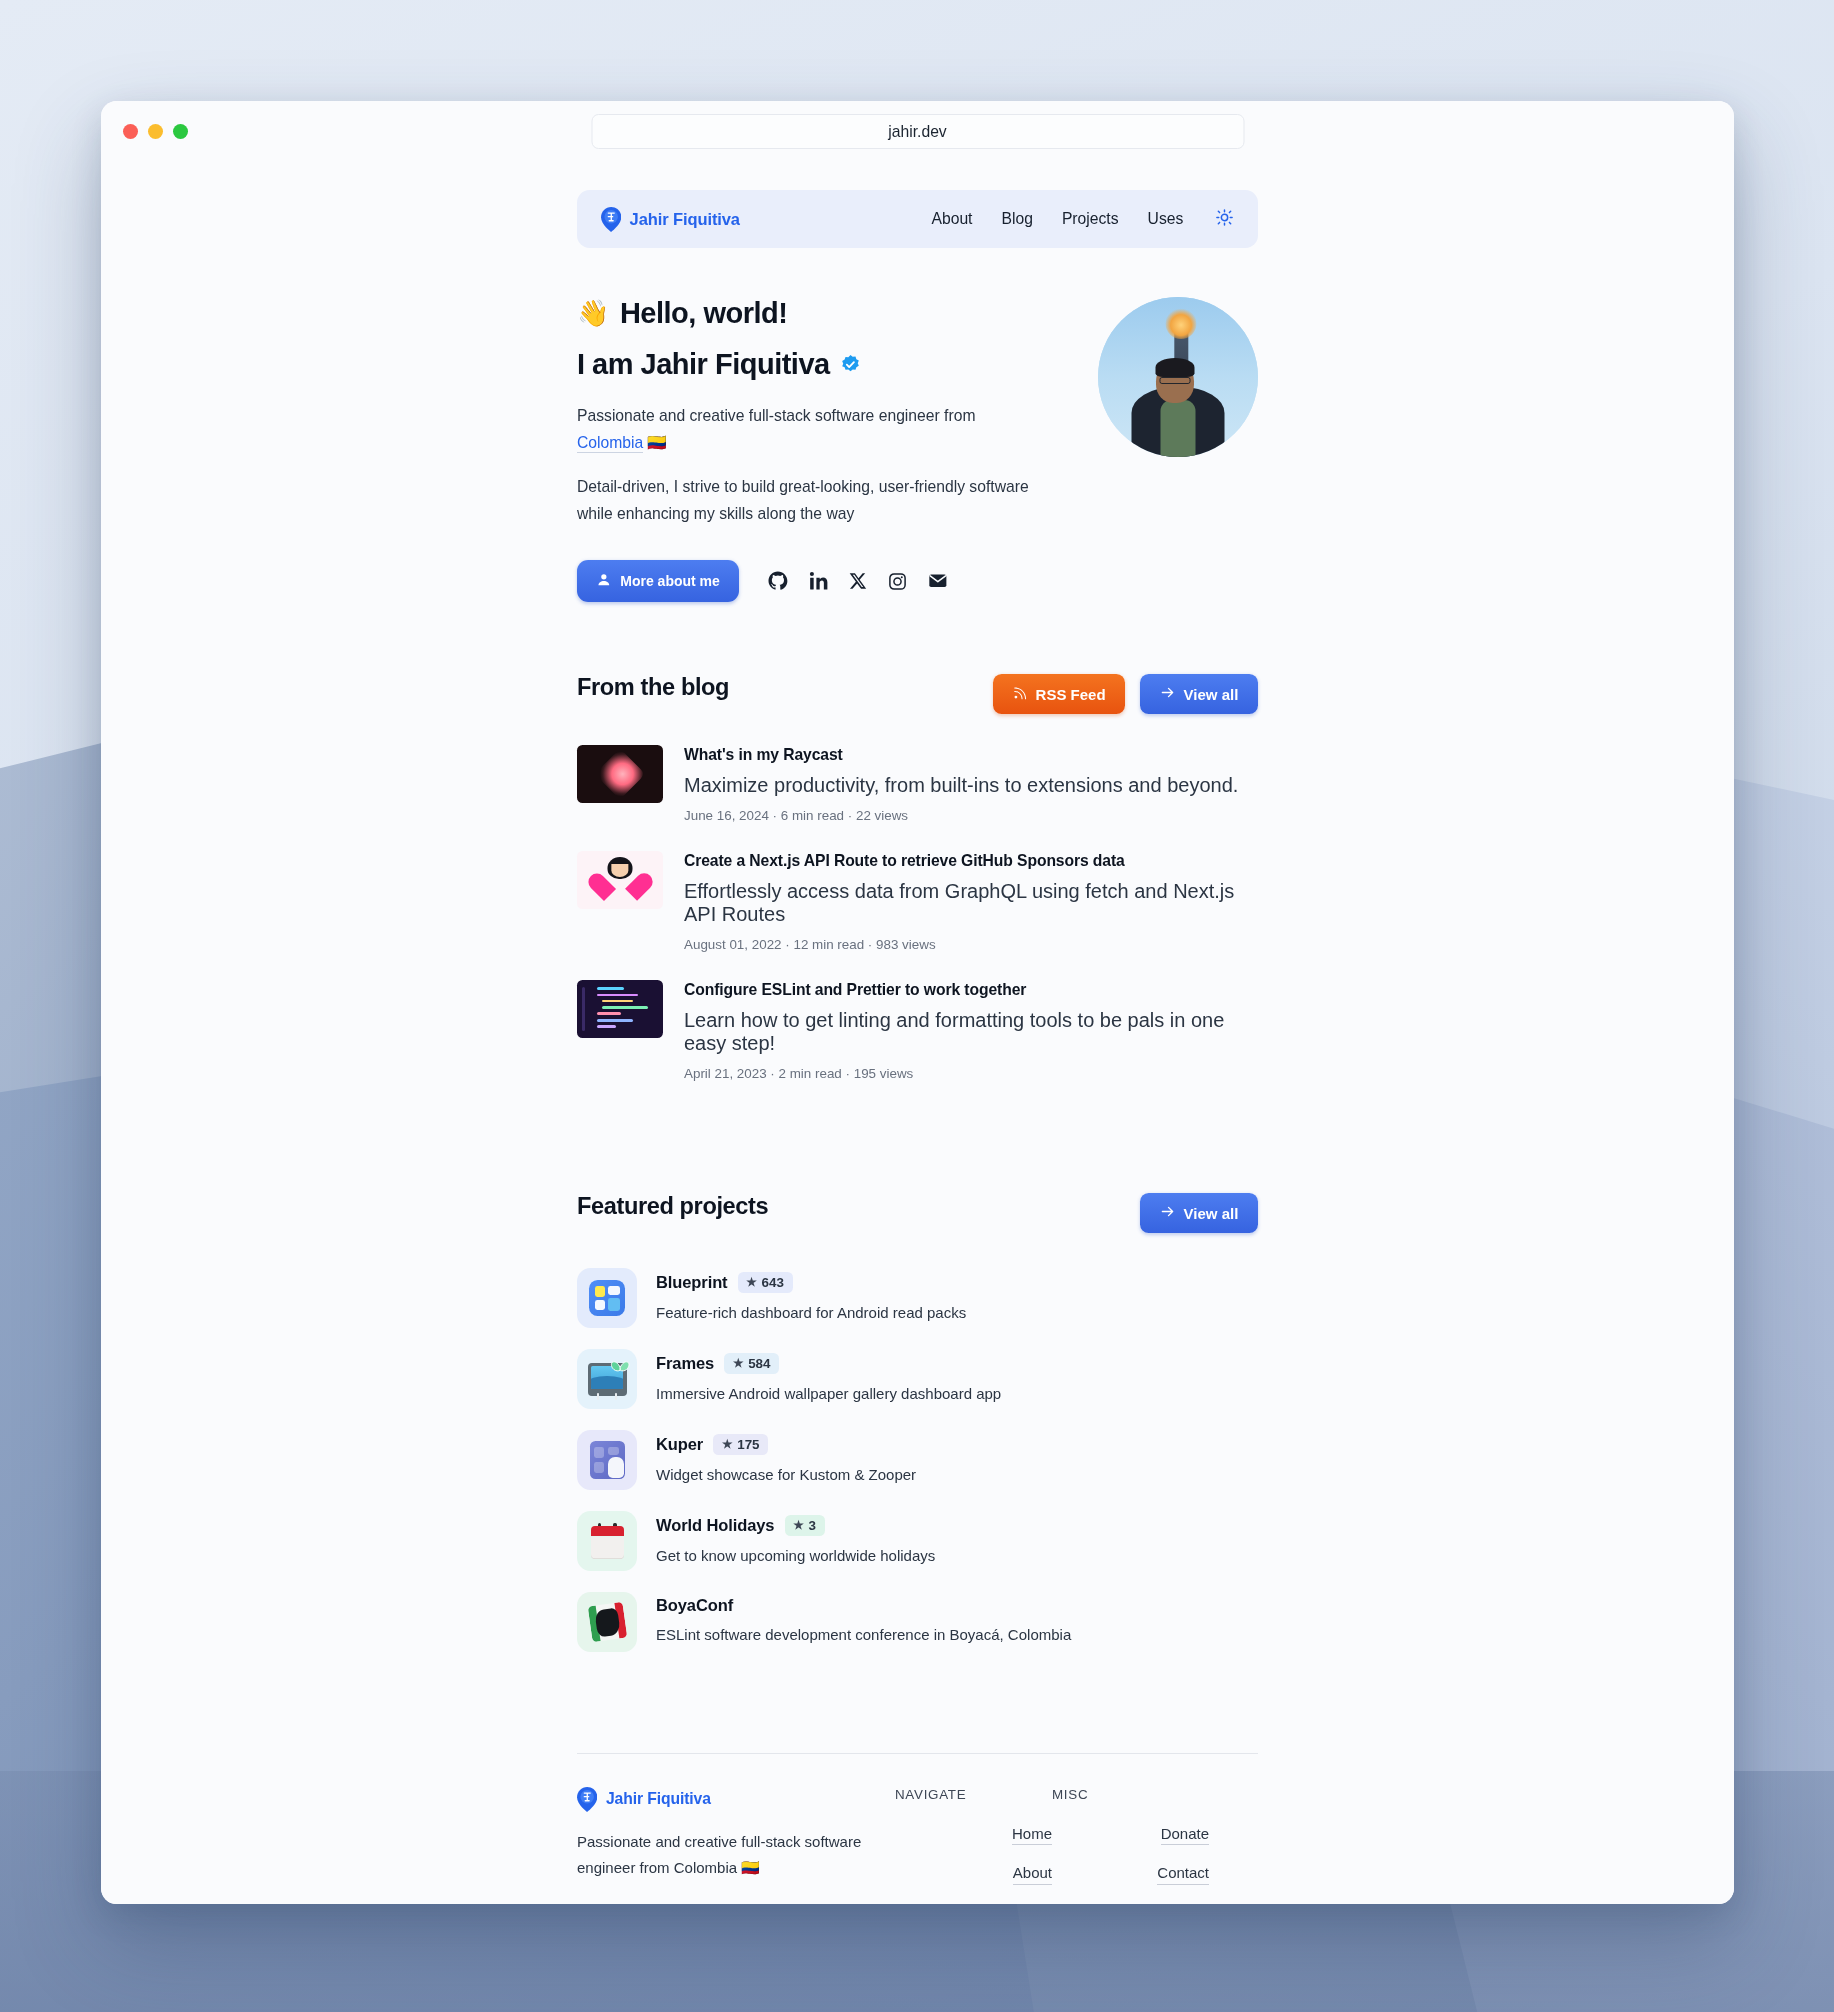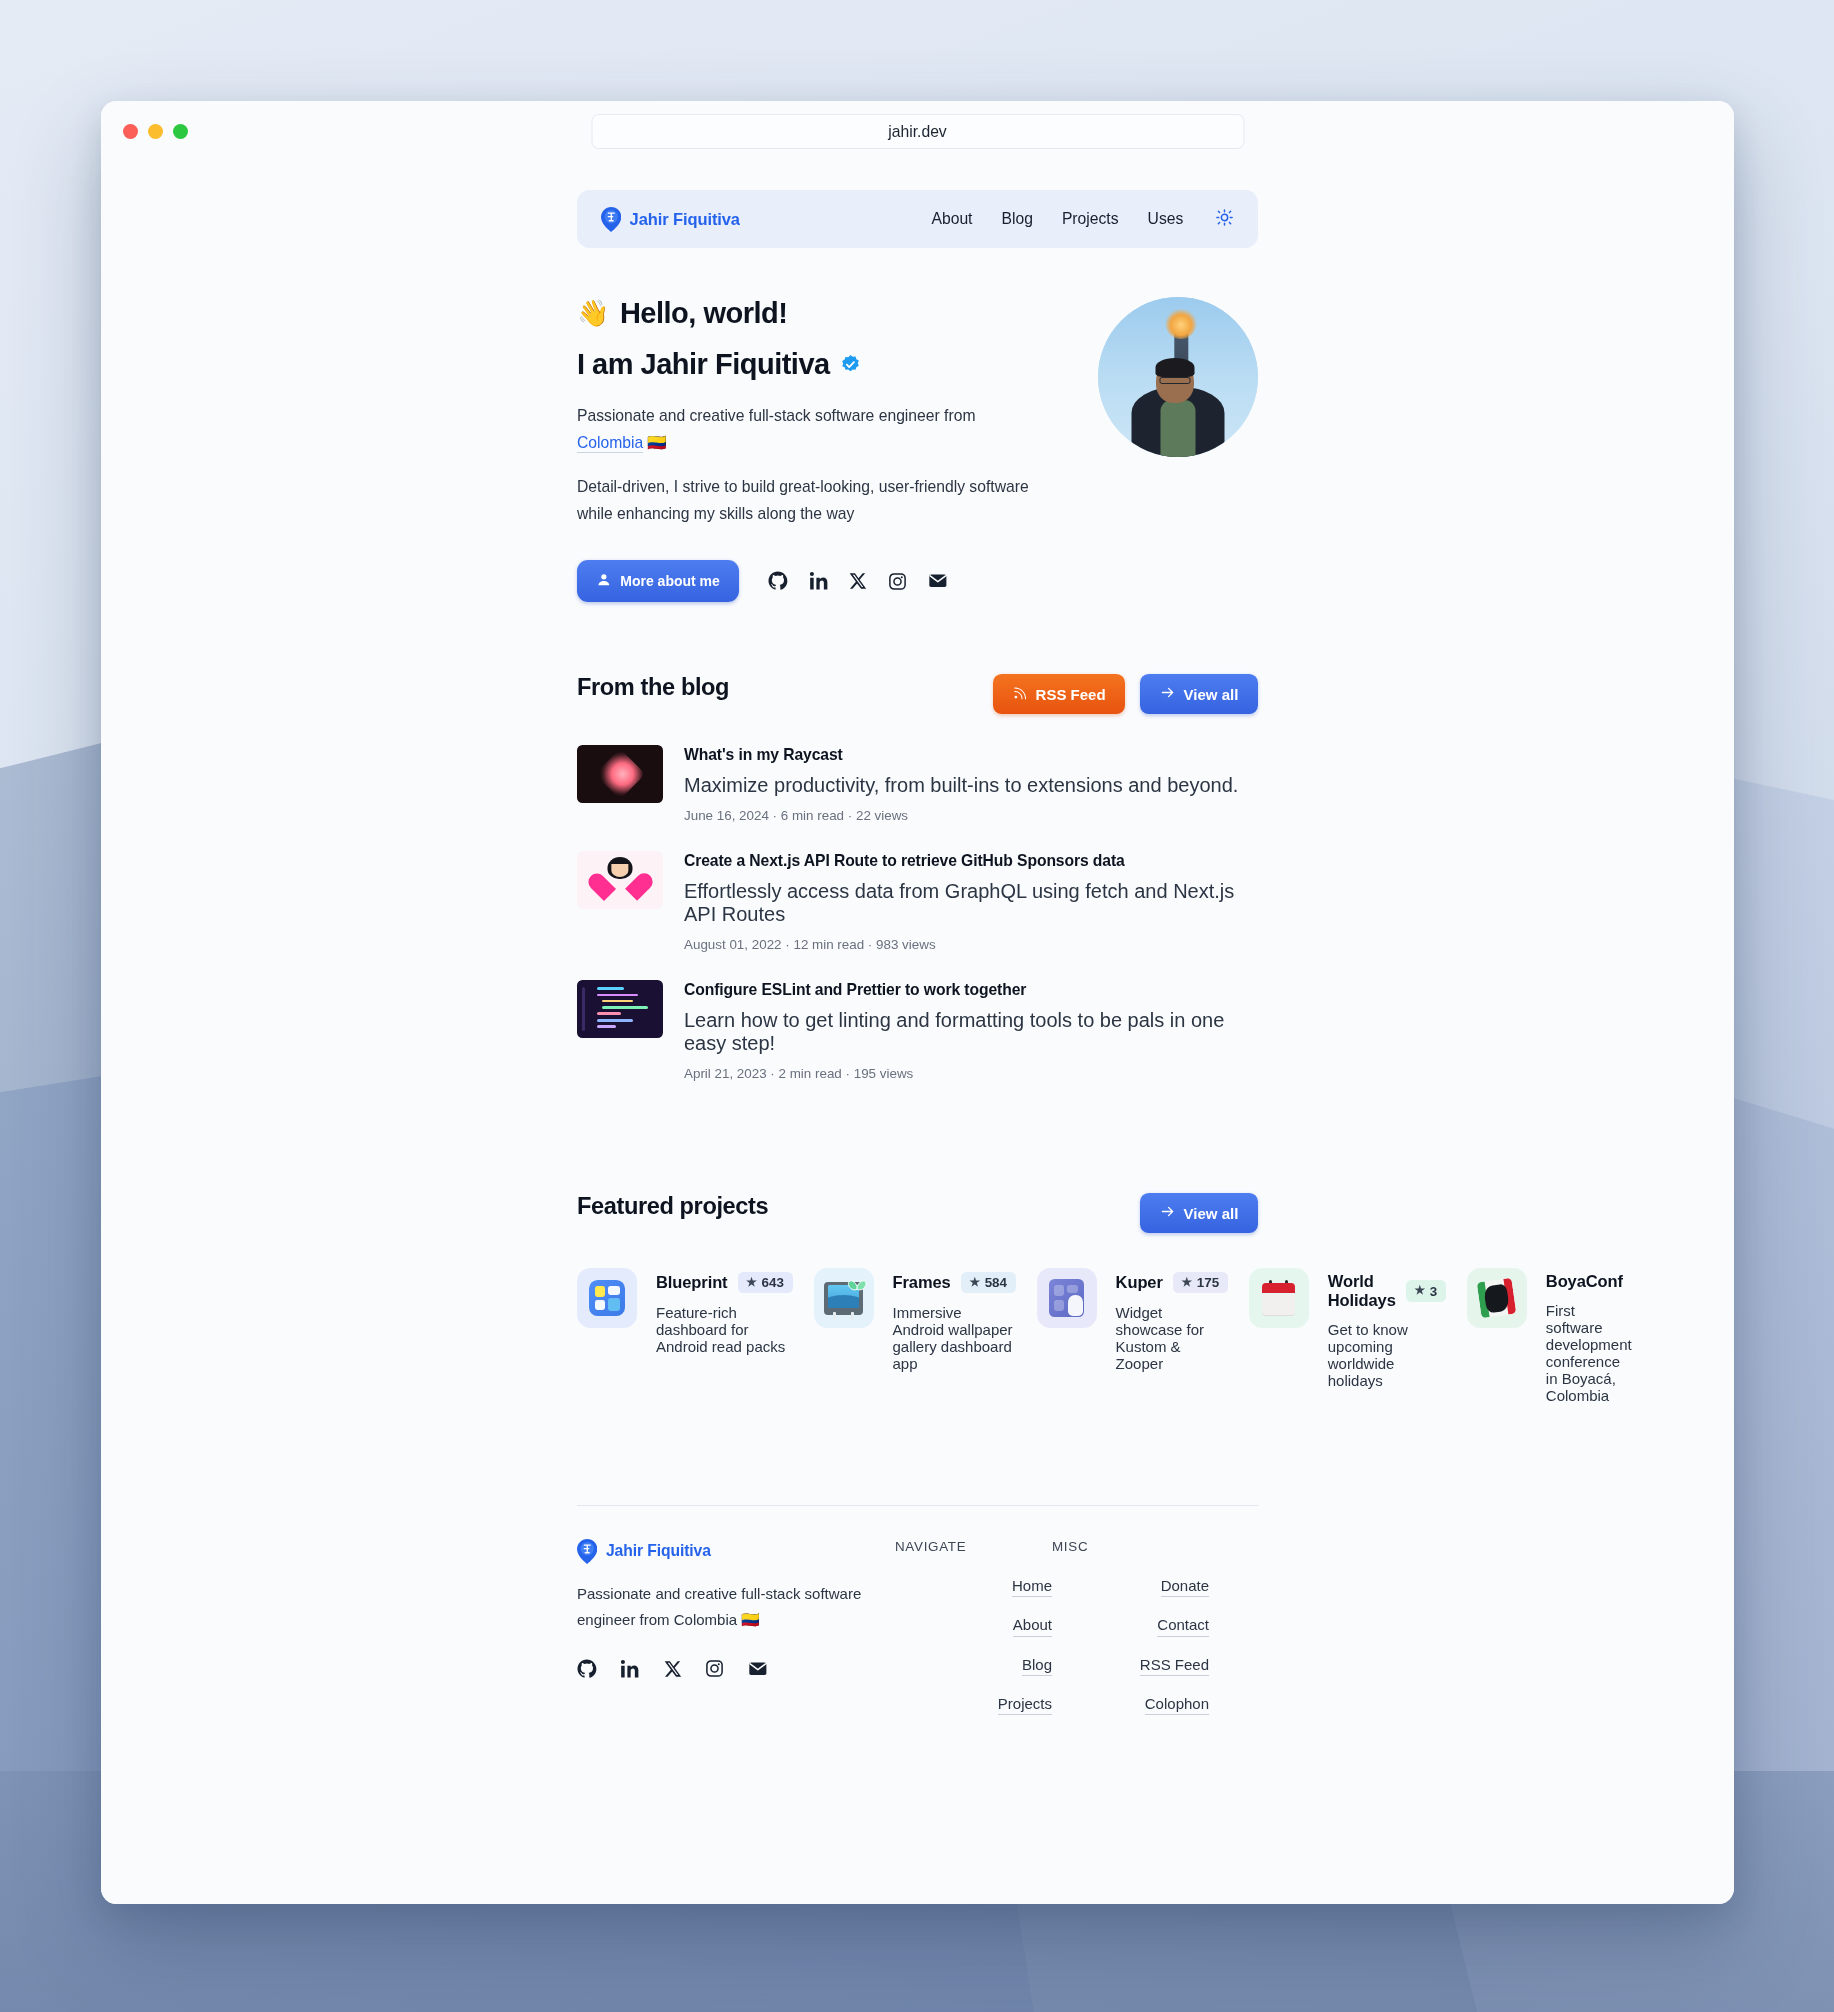--- a/index.html
+++ b/index.html
@@ -431,21 +431,21 @@
     color: #2b3543;
   }
   .blog-meta {
     margin-top: 11px;
     font-size: 13.4px;
     color: #69717f;
   }
 
   
   .projects-section { margin-top: 112px; }
-  .proj-list { margin-top: 35px; display: flex; flex-direction: row; gap: 21px; }
+  .proj-list { margin-top: 35px; display: flex; flex-direction: column; gap: 21px; }
   .proj-item {
     display: flex;
     gap: 19px;
     align-items: flex-start;
     text-decoration: none;
   }
   .proj-icon-wrap {
     width: 60px; height: 60px;
     flex: 0 0 60px;
     border-radius: 13.4px;
@@ -963,21 +963,21 @@
                   <span class="boya-green"></span>
                   <span class="boya-red"></span>
                   <span class="boya-map"></span>
                 </div>
               </div>
             </div>
             <div class="proj-body">
               <div class="proj-titlerow">
                 <span class="proj-name">BoyaConf</span>
               </div>
-              <div class="proj-desc">First software development conference in Boyacá, Colombia</div>
+              <div class="proj-desc">ESLint software development conference in Boyacá, Colombia</div>
             </div>
           </a>
 
         </div>
       </section>
 
       <div class="divider"></div>
 
       <footer class="footer">
         <div class="foot-left">

